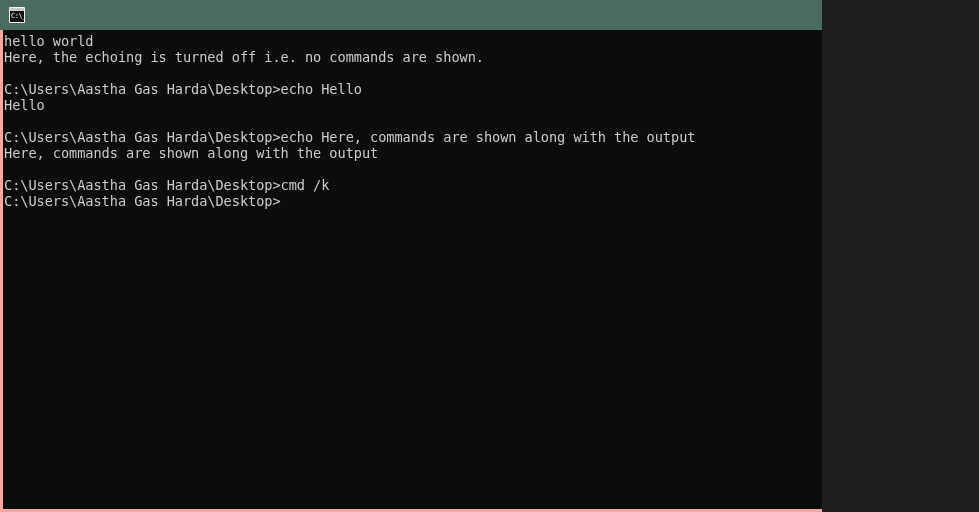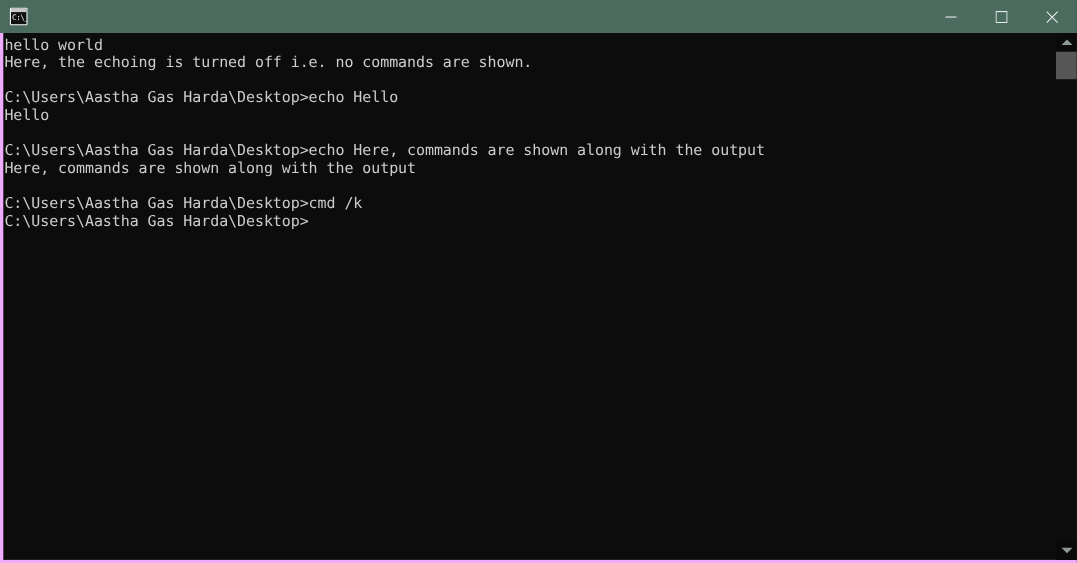--- a/index.html
+++ b/index.html
@@ -7,21 +7,21 @@
     margin: 0;
     padding: 0;
     background: #1e1e1e;
   }
   body {
     font-family: "Liberation Sans", sans-serif;
   }
 
   .window {
     position: relative;
-    width: 979px;
+    width: 822px;
     height: 512px;
     overflow: hidden;
     background: #4a6b5e;
     box-sizing: border-box;
   }
 
   
   .titlebar {
     position: absolute;
     top: 0; left: 0;
@@ -101,21 +101,21 @@
     fill: none;
   }
 
   
   .console-frame {
     position: absolute;
     top: 30px;
     left: 0;
     width: 979px;
     height: 482px;
-    background: #f0abfc;
+    background: #fca5a5;
     box-sizing: border-box;
     padding: 0 0 3px 3px;
   }
 
   .console {
     position: relative;
     width: 976px;
     height: 479px;
     background: #0c0c0c;
     overflow: hidden;

